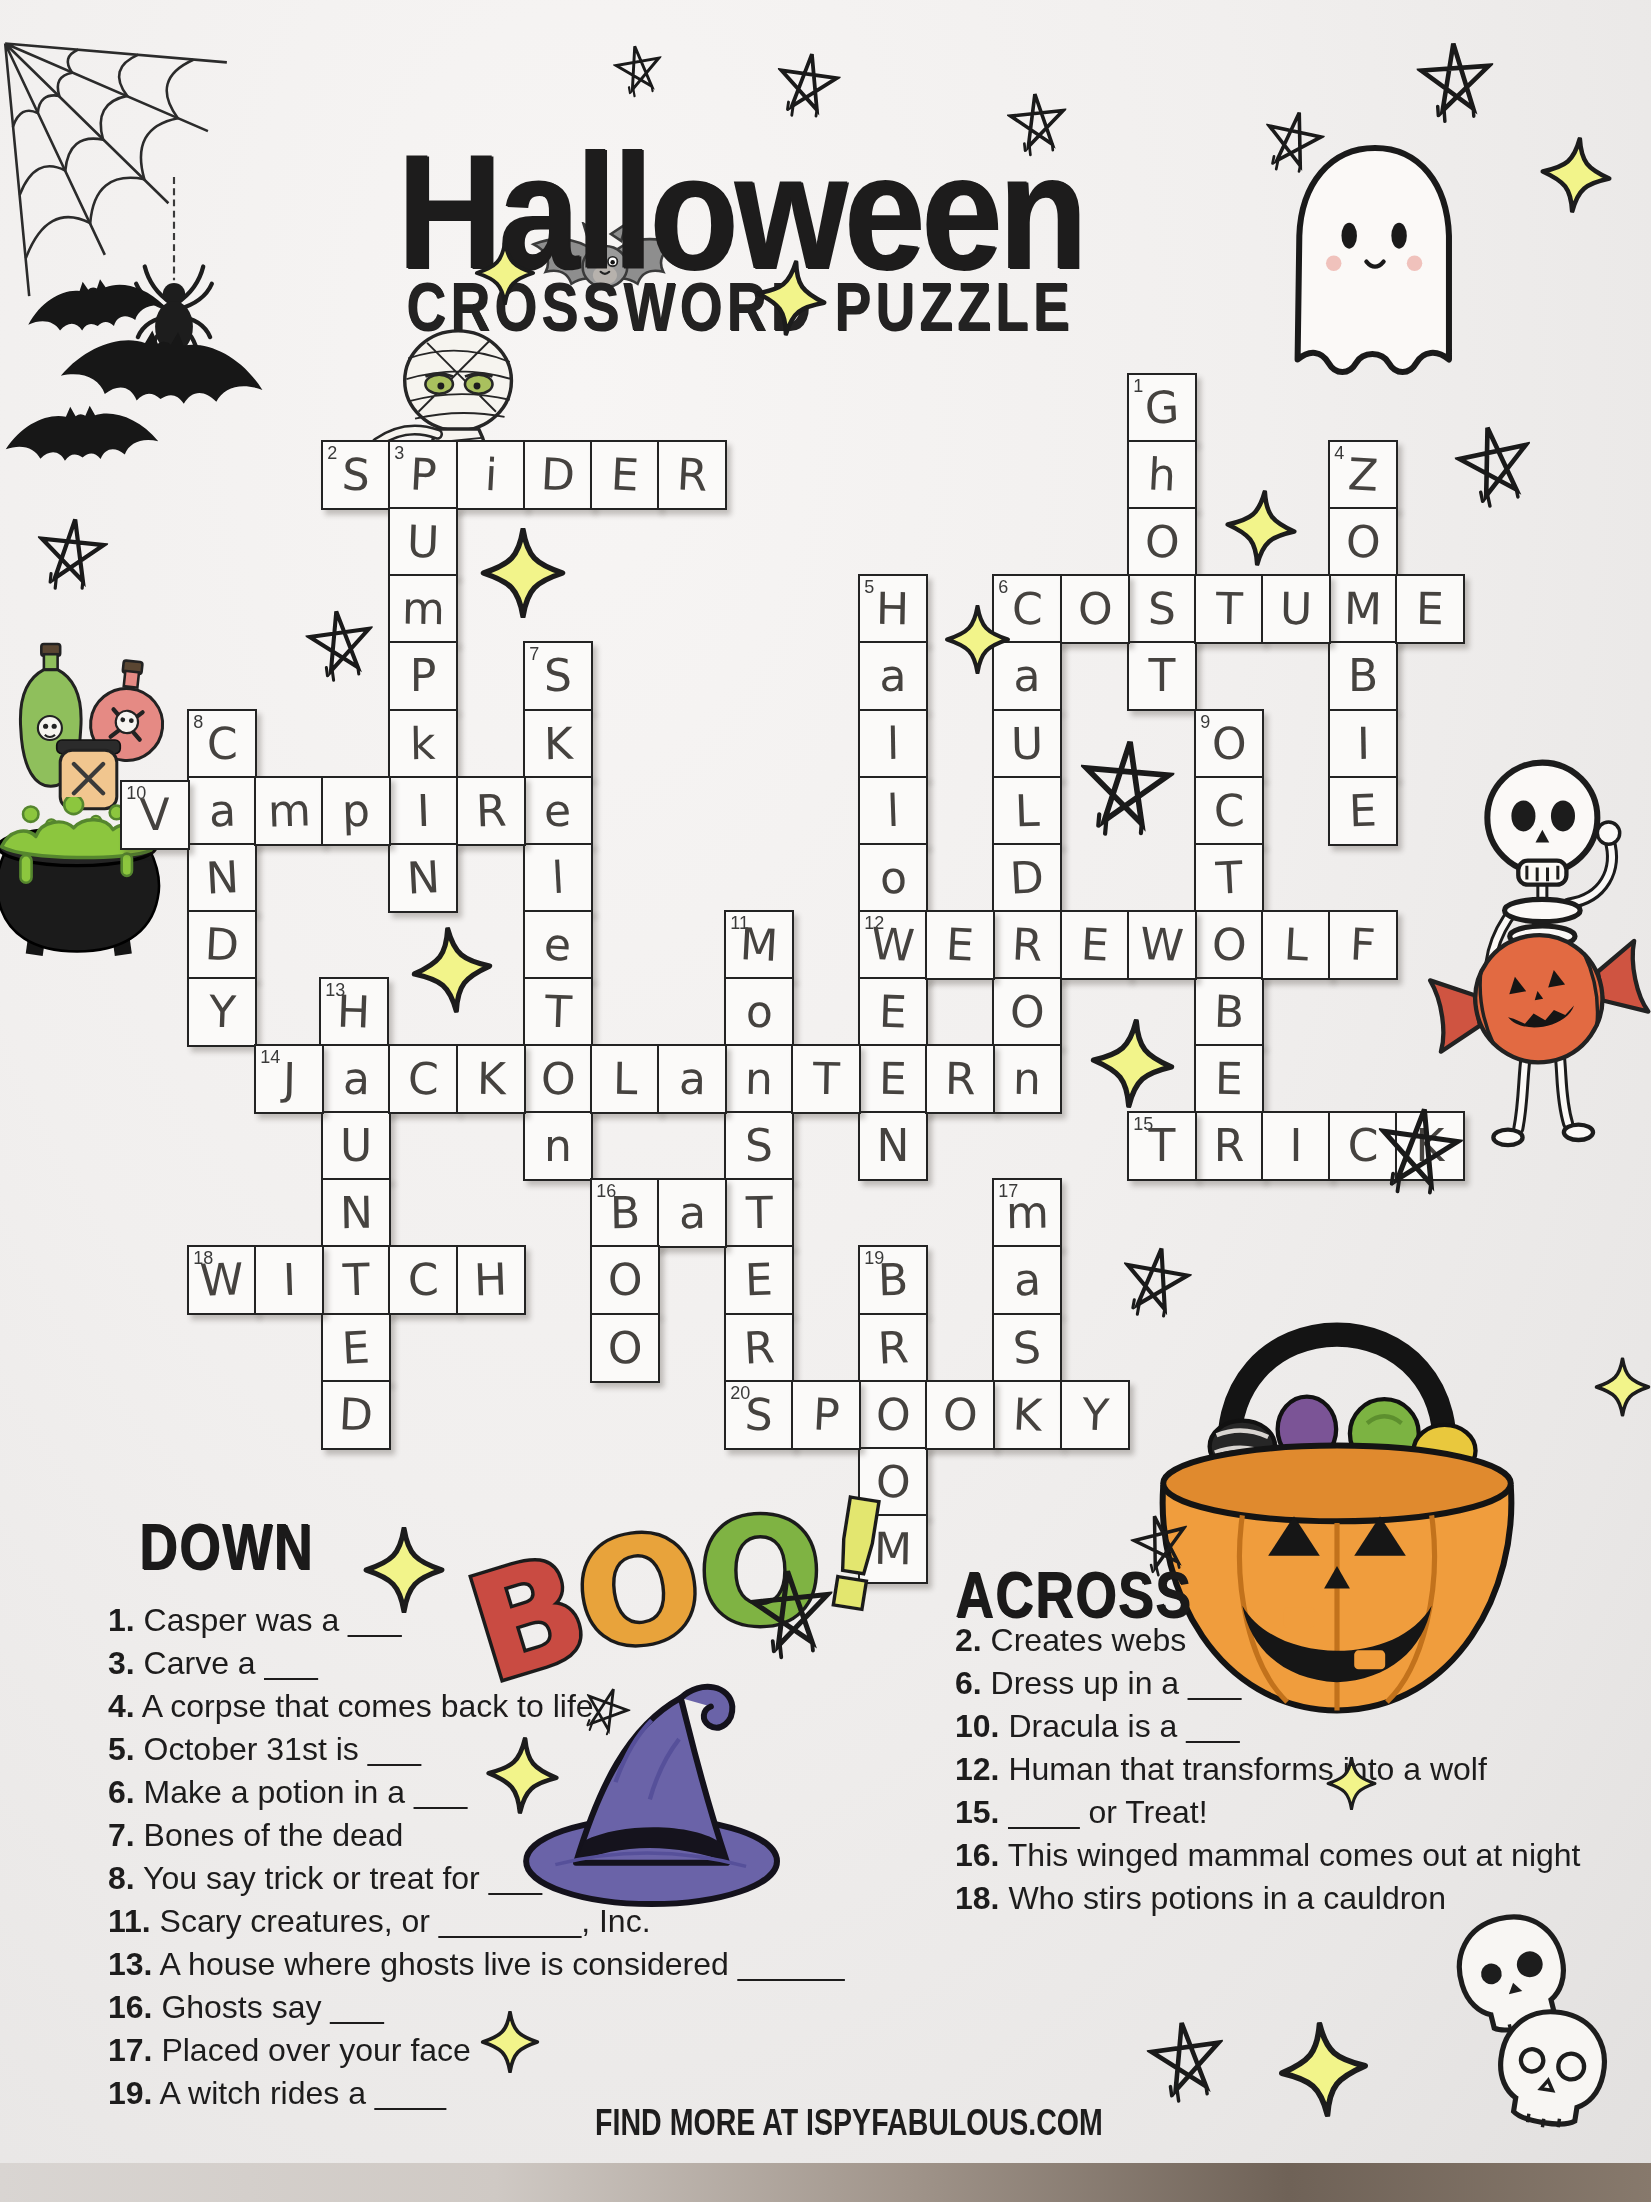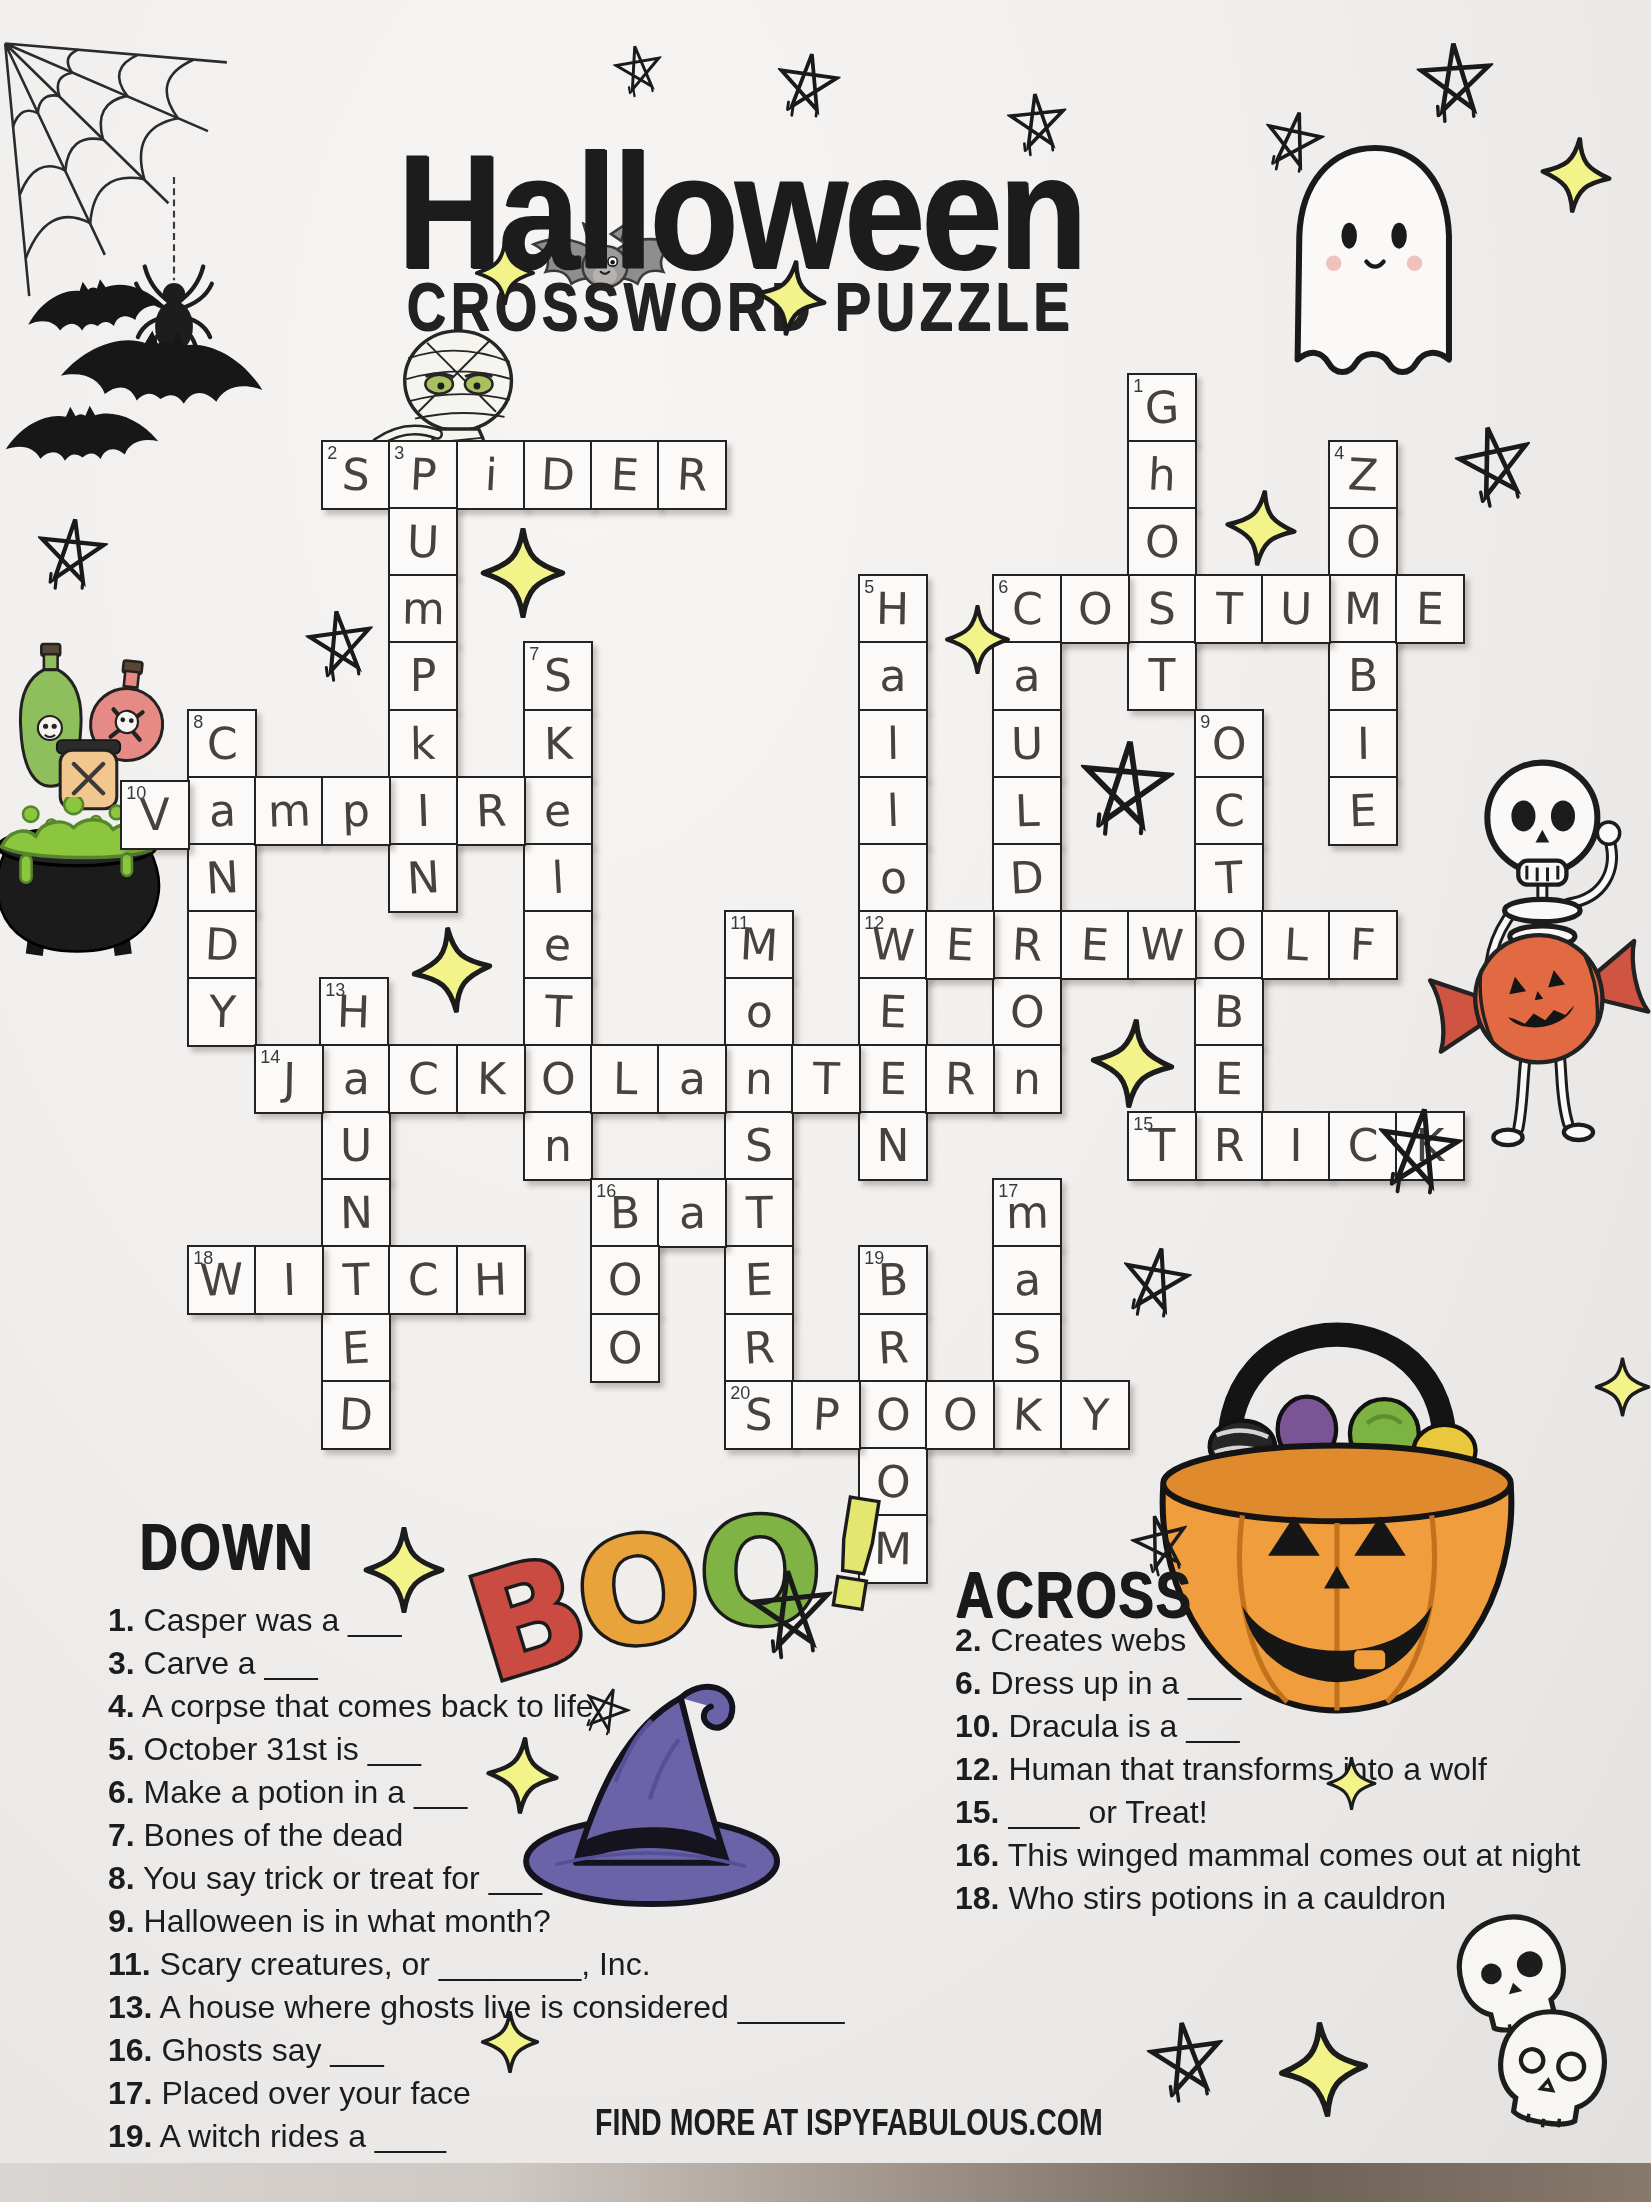--- a/index.html
+++ b/index.html
@@ -667,21 +667,20 @@
 
   <div id="down-head" class="clue-head">DOWN</div>
   <ol id="down-list" class="clues">
       <li><b>1.</b> Casper was a ___</li>
       <li><b>3.</b> Carve a ___</li>
       <li><b>4.</b> A corpse that comes back to life</li>
       <li><b>5.</b> October 31st is ___</li>
       <li><b>6.</b> Make a potion in a ___</li>
       <li><b>7.</b> Bones of the dead</li>
       <li><b>8.</b> You say trick or treat for ___</li>
-      <li><b>9.</b> Halloween is in what month?</li>
       <li><b>11.</b> Scary creatures, or ________, Inc.</li>
       <li><b>13.</b> A house where ghosts live is considered ______</li>
       <li><b>16.</b> Ghosts say ___</li>
       <li><b>17.</b> Placed over your face</li>
       <li><b>19.</b> A witch rides a ____</li>
     </ol>
 
   <div id="across-head" class="clue-head">ACROSS</div>
   <ol id="across-list" class="clues">
       <li><b>2.</b> Creates webs</li>

